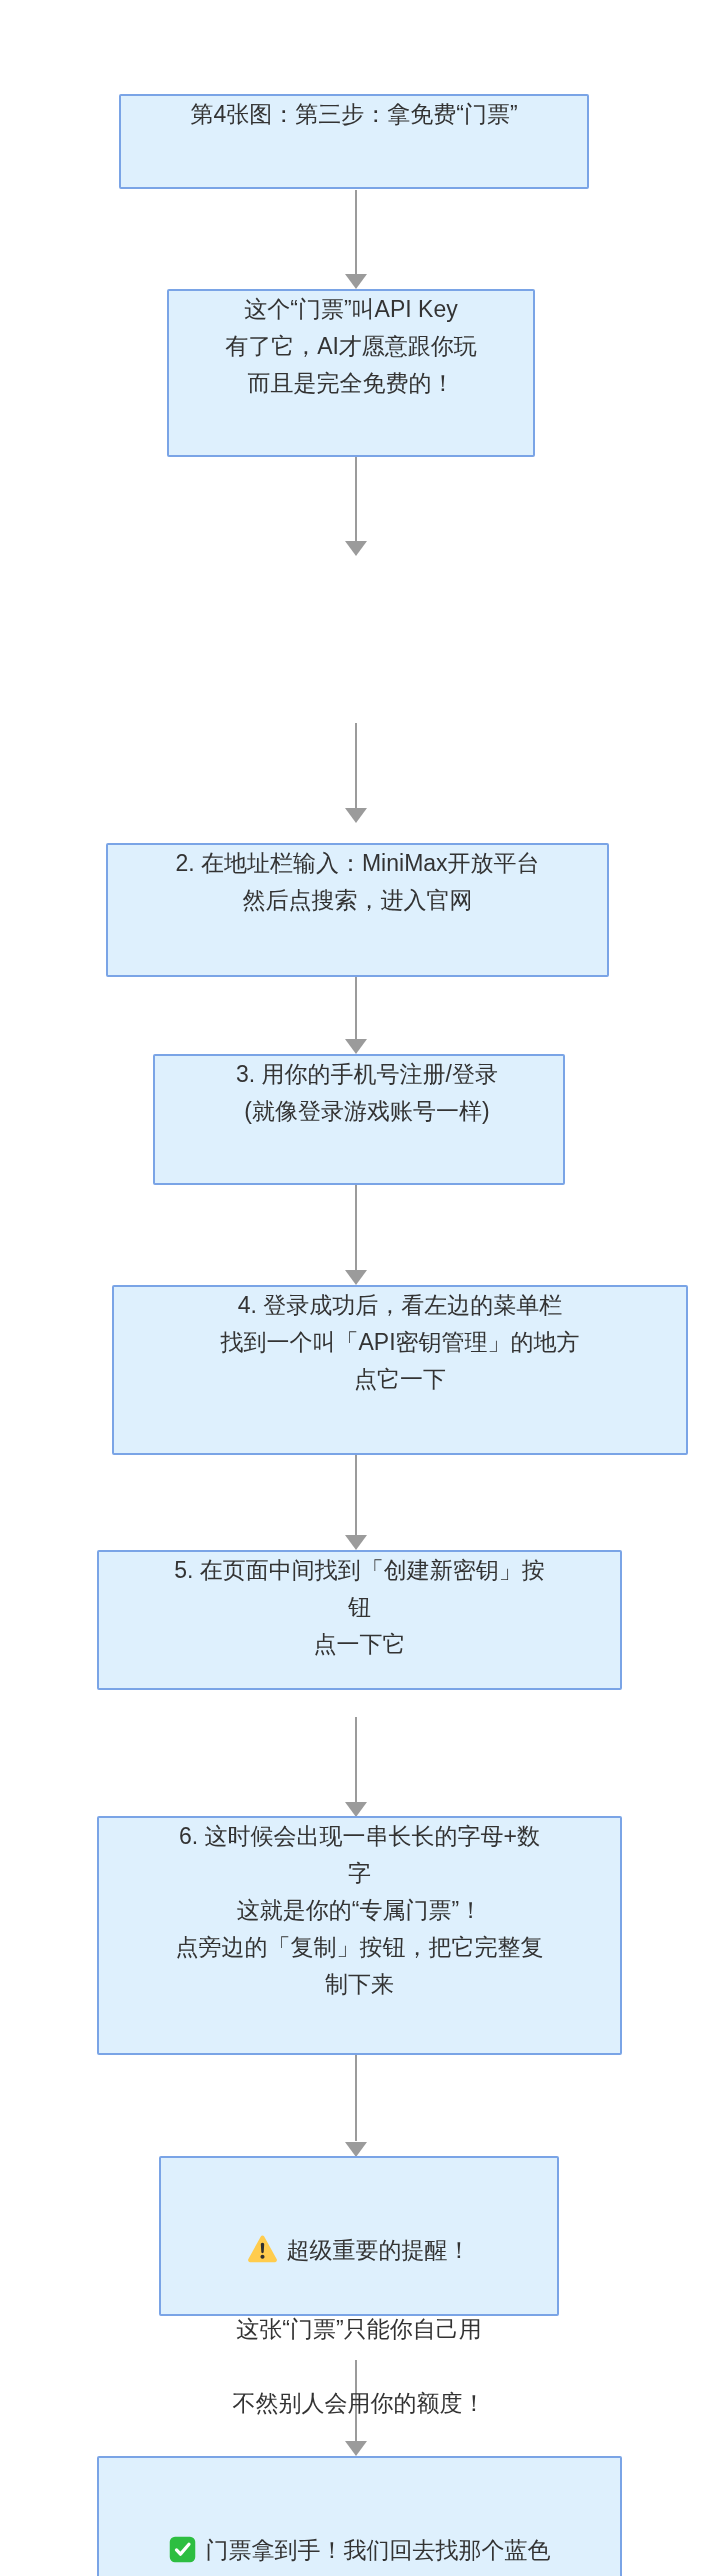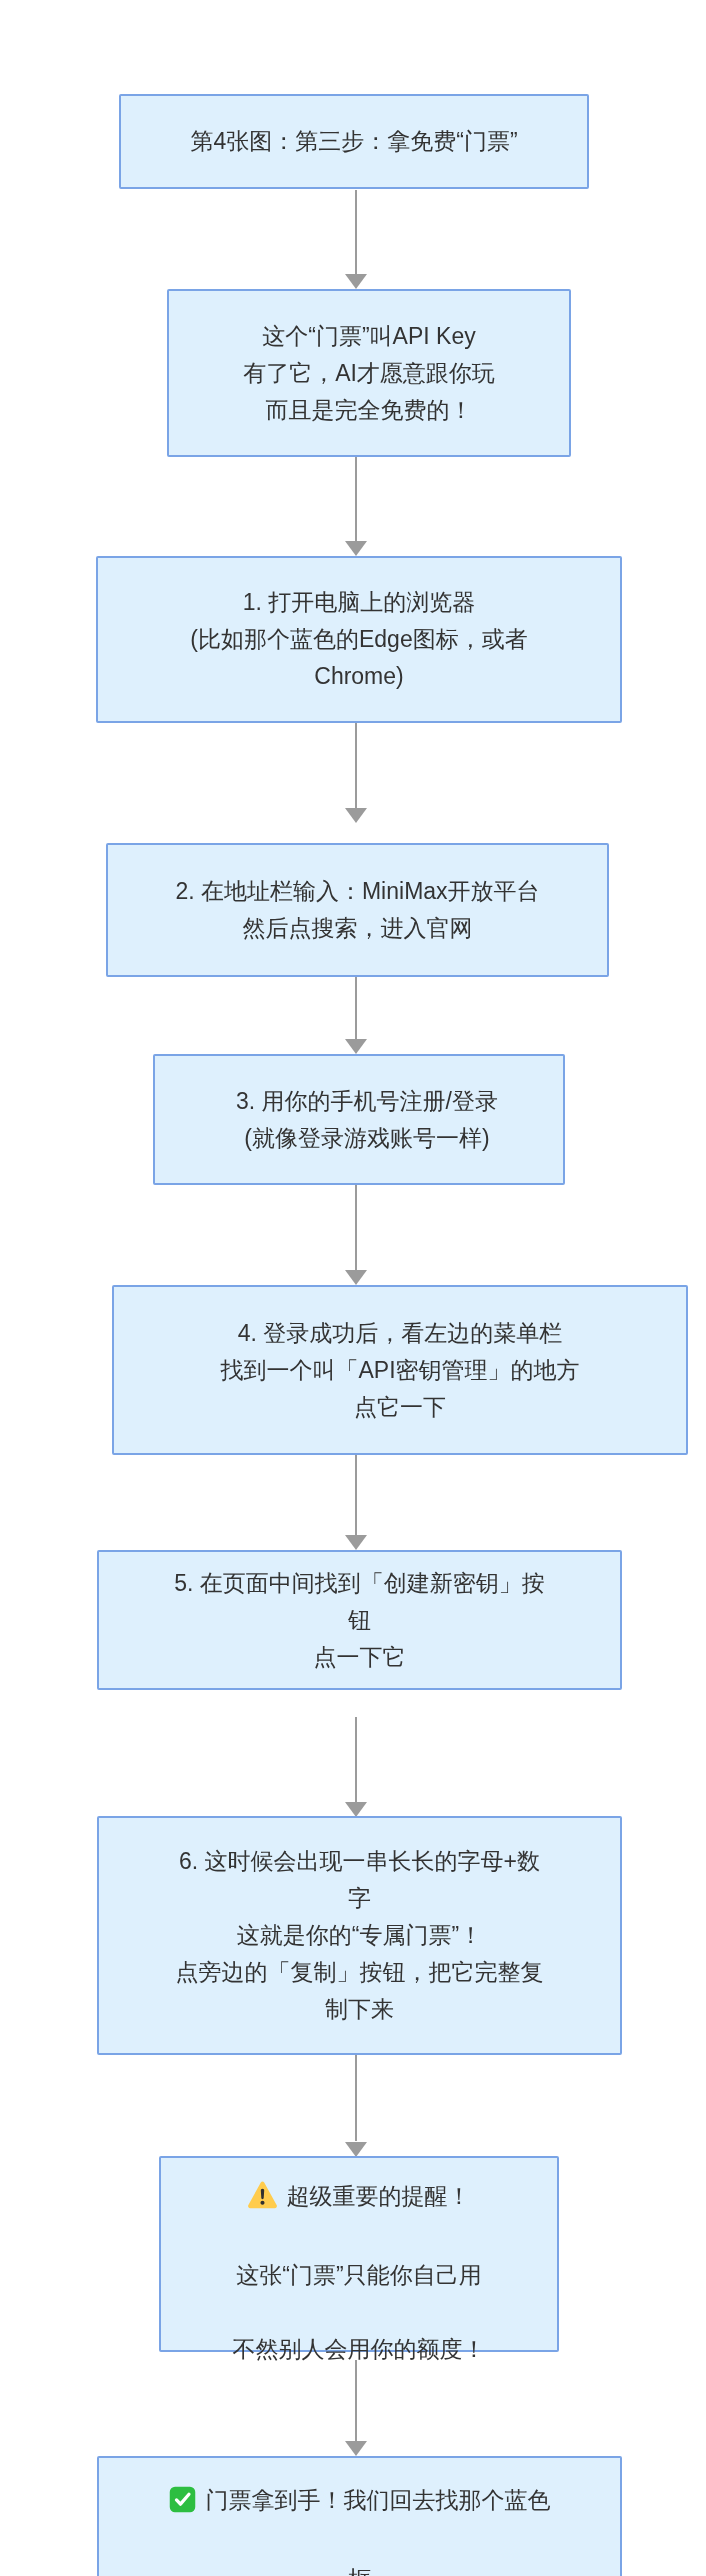--- a/index.html
+++ b/index.html
@@ -21,21 +21,21 @@
     background:var(--bg);
     font-family:"Liberation Sans","DejaVu Sans",sans-serif;
   }
   .node{
     position:absolute;
     box-sizing:border-box;
     background:var(--fill);
     border:2px solid var(--stroke);
     border-radius:2px;
     display:flex;
-    align-items:center;
+    align-items:flex-start;
     justify-content:center;
     text-align:center;
   }
   .node-text{
     width:100%;
     font-size:23px;
     line-height:37px;
     color:var(--text);
     white-space:pre-line;
   }
@@ -87,31 +87,26 @@
   <div class="edge-line" style="left:355px;top:2055px;height:86px;"></div>
   <div class="edge-head" style="left:345px;top:2142px;"></div>
 
   <div class="edge-line" style="left:355px;top:2360px;height:81px;"></div>
   <div class="edge-head" style="left:345px;top:2441px;"></div>
 
   <div class="node" style="left:119px;top:94px;width:470px;height:95px;">
     <div class="node-text">第4张图：第三步：拿免费“门票”</div>
   </div>
 
-  <div class="node" style="left:167px;top:289px;width:404px;height:168px;">
+  <div class="node" style="left:167px;top:289px;width:368px;height:168px;">
     <div class="node-text">这个“门票”叫API Key
 有了它，AI才愿意跟你玩
 而且是完全免费的！</div>
   </div>
 
-  <div class="node" style="left:96px;top:556px;width:526px;height:167px;">
-    <div class="node-text">1. 打开电脑上的浏览器
-(比如那个蓝色的Edge图标，或者
-Chrome)</div>
-  </div>
 
   <div class="node" style="left:106px;top:843px;width:503px;height:134px;">
     <div class="node-text">2. 在地址栏输入：MiniMax开放平台
 然后点搜索，进入官网</div>
   </div>
 
   <div class="node" style="left:153px;top:1054px;width:412px;height:131px;padding-left:16px;">
     <div class="node-text">3. 用你的手机号注册/登录
 (就像登录游戏账号一样)</div>
   </div>
@@ -129,21 +124,21 @@
   </div>
 
   <div class="node" style="left:97px;top:1816px;width:525px;height:239px;">
     <div class="node-text">6. 这时候会出现一串长长的字母+数
 字
 这就是你的“专属门票”！
 点旁边的「复制」按钮，把它完整复
 制下来</div>
   </div>
 
-  <div class="node" style="left:159px;top:2156px;width:400px;height:196px;">
+  <div class="node" style="left:159px;top:2156px;width:400px;height:160px;">
     <div class="node-text">
       <div class="line">
         <span class="icon"><svg viewBox="0 0 36 36" width="29" height="29" aria-hidden="true">
               <path class="warn-tri" d="M2.6 35h30.8c2 0 3.2-2.3 2.1-4L20.1 3c-1-1.7-3.2-1.7-4.2 0L.5 31c-1.1 1.7.1 4 2.1 4z"></path>
               <path class="warn-ex" d="M18 25.7c-1.4 0-2.5 1.1-2.5 2.5s1.1 2.5 2.5 2.5 2.5-1.1 2.5-2.5-1.1-2.5-2.5-2.5zm0-14.9c-1.3 0-2.2 1-2.1 2.3l.6 9.3c.1.9.7 1.5 1.5 1.5s1.4-.6 1.5-1.5l.6-9.3c.1-1.3-.8-2.3-2.1-2.3z"></path>
             </svg></span><span>超级重要的提醒！</span>
       </div>
       <div class="line">这张“门票”只能你自己用</div>
       <div class="line">不然别人会用你的额度！</div>
     </div>

